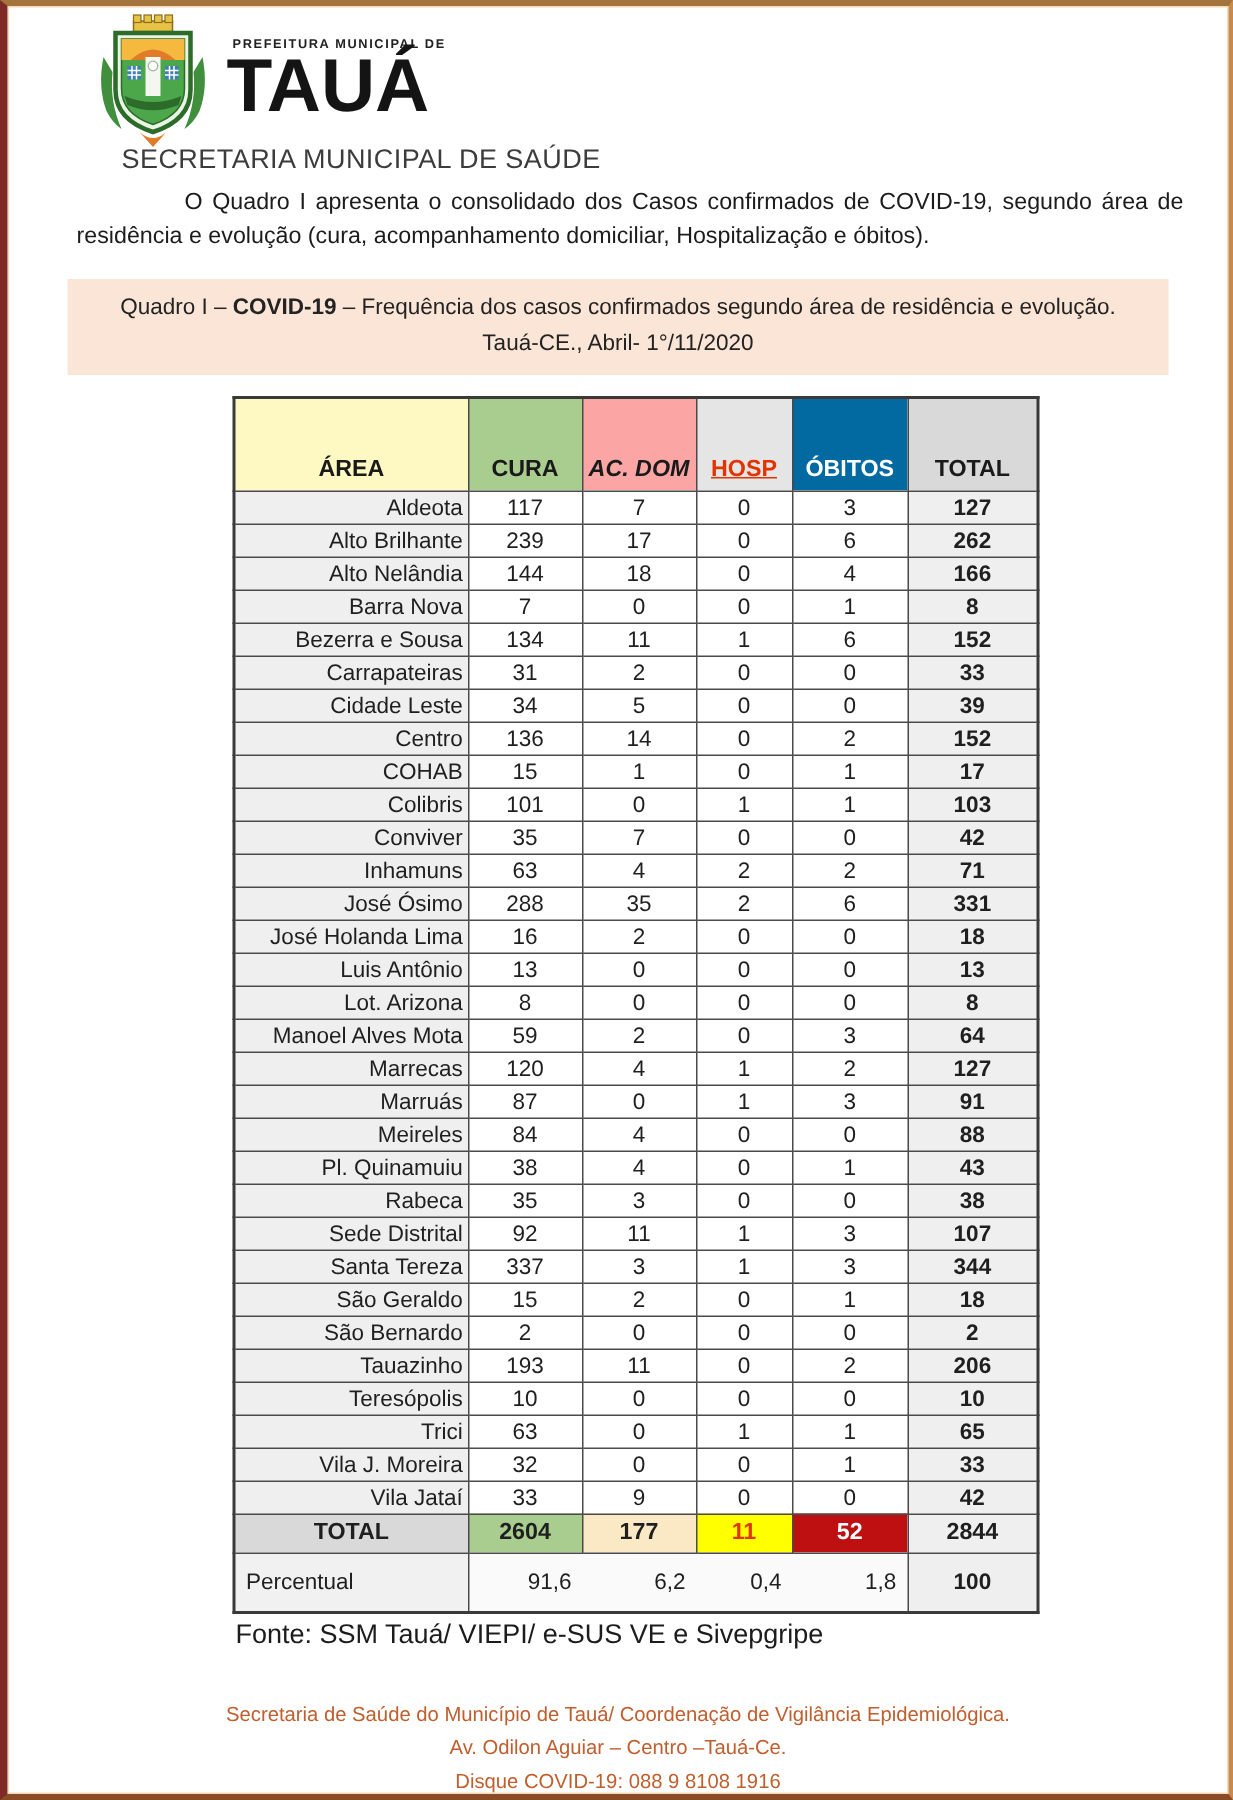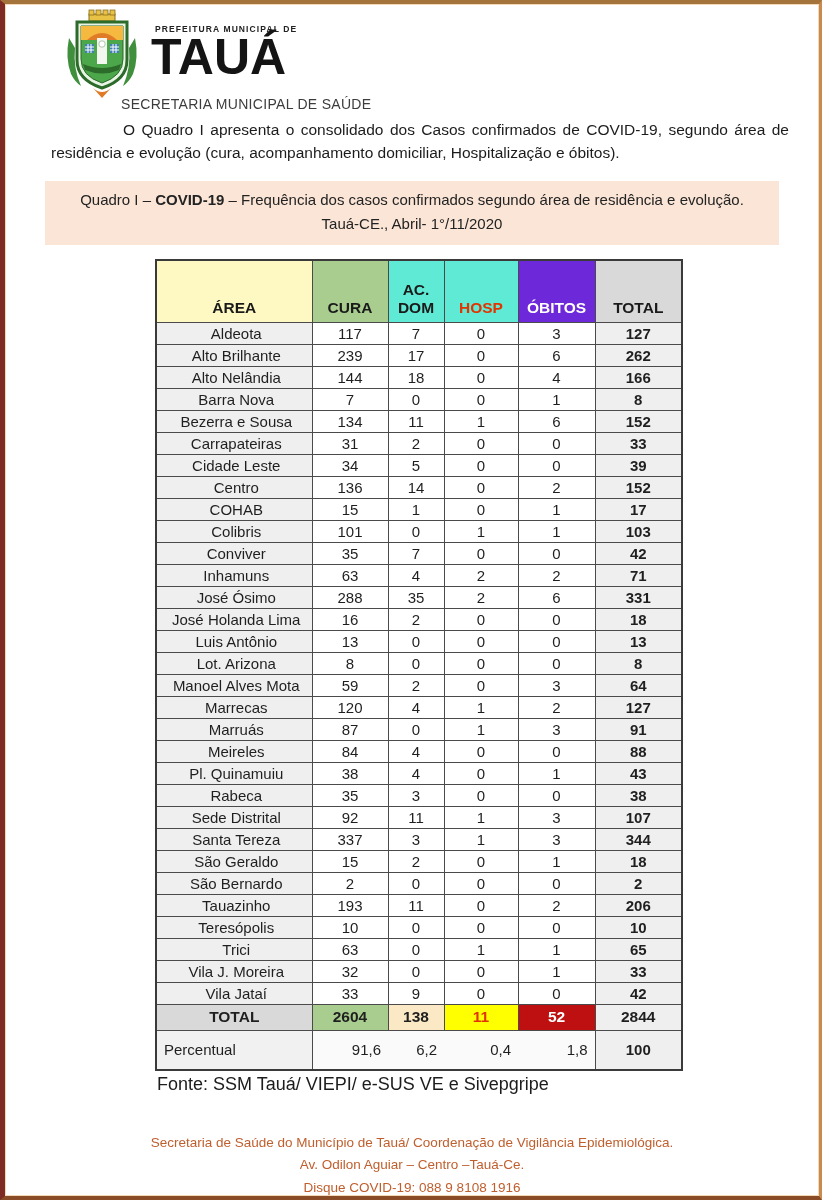--- a/index.html
+++ b/index.html
@@ -24,22 +24,22 @@
   .brand { margin: 16px 0 0 10px; }
   .brand-small {
     font-size: 8.5px; font-weight: bold; letter-spacing: 1.1px;
     color: #222; margin-left: 4px;
   }
   .brand-big {
     font-size: 50px; font-weight: 900; letter-spacing: 0px;
     color: #141414; line-height: 0.92; font-stretch: condensed;
   }
   .secretaria {
-    margin: 2px 0 0 116px;
-    font-size: 14px; color: #3c3c3c; letter-spacing: 0.3px;
+    margin: 2px 0 0 76px;
+    font-size: 18px; color: #3c3c3c; letter-spacing: 0.3px;
   }
 
   
   .intro {
     margin: 6px 30px 0 46px;
     font-size: 15.5px; line-height: 1.5;
     text-align: justify; text-indent: 72px;
     color: #1c1c1c;
   }
 
@@ -66,27 +66,27 @@
     box-sizing: border-box;
   }
   .quadro th {
     font-weight: bold; font-size: 15.5px;
     vertical-align: bottom; text-align: center;
     padding: 4px 2px 5px 2px; height: 62px;
     color: #1a1a1a;
   }
   .col-area   { width: 156px; background: #fef9c3; }
   .col-cura   { width: 76px;  background: #a9cd8f; }
-  .col-acdom  { width: 56px;  background: #5eead4; }
-  .col-hosp   { width: 74px;  background: #5eead4; color: #e23400 !important; }
-  .col-obitos { width: 77px;  background: #6d28d9; color: #ffffff !important; }
+  .col-acdom  { width: 76px;  background: #fca5a5; font-style: italic; }
+  .col-hosp   { width: 64px;  background: #e5e5e5; color: #e23400 !important; text-decoration: underline; }
+  .col-obitos { width: 77px;  background: #0369a1; color: #ffffff !important; }
   .col-total  { width: 87px;  background: #d9d9d9; }
 
   .quadro tbody td { height: 22px; text-align: center; padding: 0 3px; background: #ffffff; }
-  .quadro tbody td.cell-area  { text-align: center; padding-left: 7px; background: #efefef; }
+  .quadro tbody td.cell-area  { text-align: right; padding-left: 7px; background: #efefef; }
   .quadro tbody td.cell-total { background: #efefef; font-weight: bold; }
 
   tr.total-row td { height: 26px; font-weight: bold; text-align: center; font-size: 15.5px; }
   .trow-area   { background: #d9d9d9; }
   .trow-cura   { background: #a9cd8f; }
   .trow-acdom  { background: #fbe9c5; }
   .trow-hosp   { background: #ffff00; color: #e23400; }
   .trow-obitos { background: #bf1011; color: #ffffff; }
   .trow-total  { background: #efefef; margin-left: 48px; }
 
@@ -426,21 +426,21 @@
         <td class="cell-acdom">9</td>
         <td class="cell-hosp">0</td>
         <td class="cell-obitos">0</td>
         <td class="cell-total">42</td>
       </tr>
     </tbody>
   <tfoot>
     <tr class="total-row">
       <td class="trow-area">TOTAL</td>
       <td class="trow-cura">2604</td>
-      <td class="trow-acdom">138</td>
+      <td class="trow-acdom">177</td>
       <td class="trow-hosp">11</td>
       <td class="trow-obitos">52</td>
       <td class="trow-total">2844</td>
     </tr>
     <tr class="percent-row">
       <td class="pct-label">Percentual</td>
       <td class="pct-num">91,6</td>
       <td class="pct-num">6,2</td>
       <td class="pct-num">0,4</td>
       <td class="pct-num">1,8</td>

